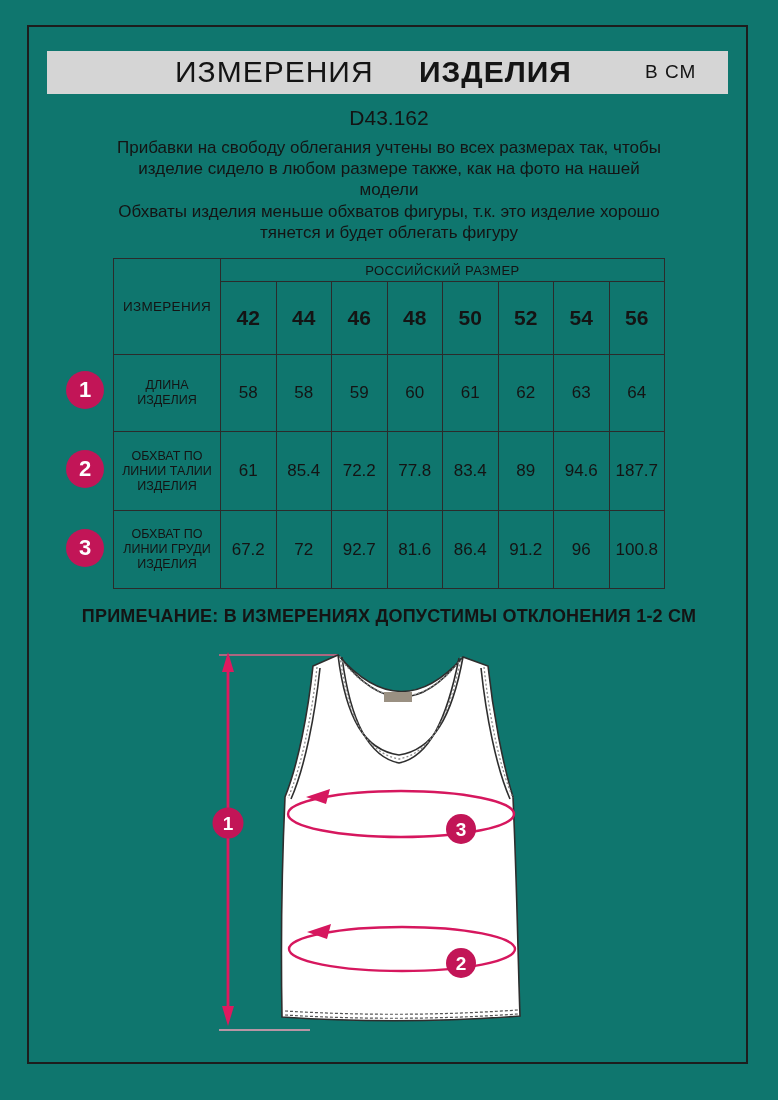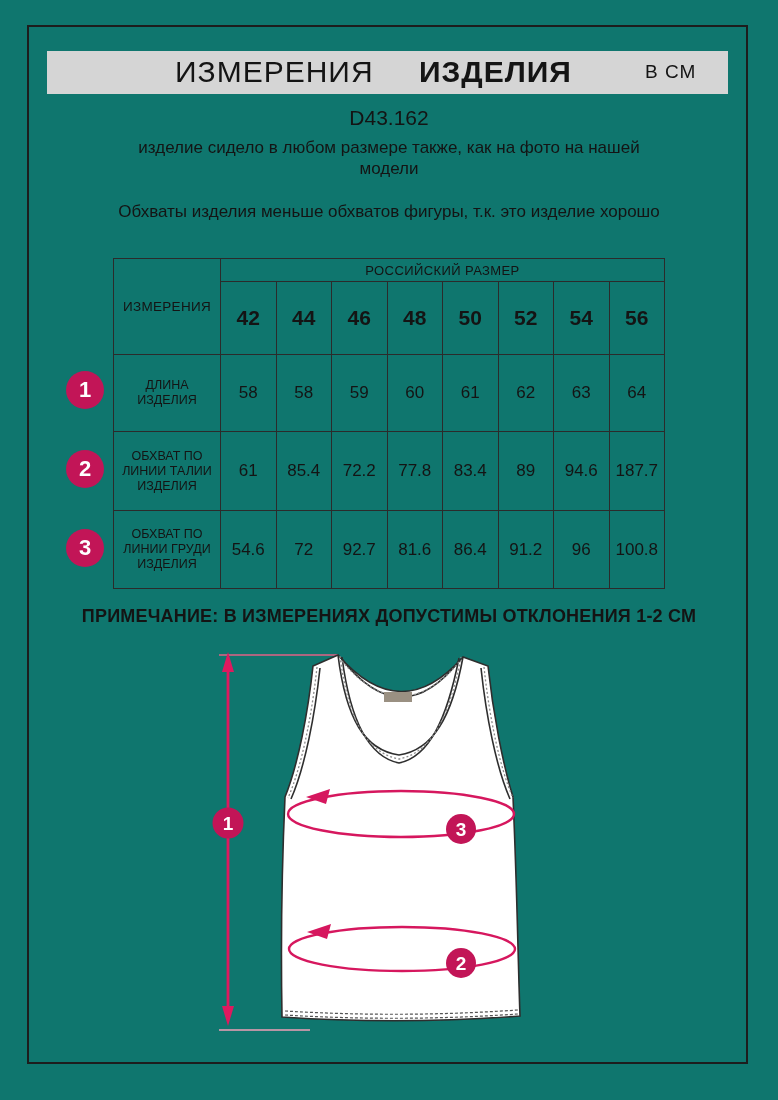--- a/index.html
+++ b/index.html
@@ -50,25 +50,27 @@
 
   <div class="header-bar">
     <span class="title-reg">ИЗМЕРЕНИЯ</span>
     <span class="title-bold">ИЗДЕЛИЯ</span>
     <span class="title-units">В СМ</span>
   </div>
 
   <div class="product-code">D43.162</div>
 
   <div class="para para1">
+    <div>Прибавки на свободу облегания учтены во всех размерах так, чтобы</div>
     <div>изделие сидело в любом размере также, как на фото на нашей</div>
     <div>модели</div>
   </div>
   <div class="para para2">
     <div>Обхваты изделия меньше обхватов фигуры, т.к. это изделие хорошо</div>
+    <div>тянется и будет облегать фигуру</div>
   </div>
 
   <table class="size-table">
     <colgroup>
       <col style="width:107px">
       <col style="width:55.5px">
         <col style="width:55.5px">
         <col style="width:55.5px">
         <col style="width:55.5px">
       <col style="width:55.5px">
@@ -119,21 +121,21 @@
       <td class="val-cell">89</td>
       <td class="val-cell">94.6</td>
       <td class="val-cell">187.7</td>
     </tr>
     <tr class="row-chest">
       <td class="label-cell">
         <div>ОБХВАТ ПО</div>
         <div>ЛИНИИ ГРУДИ</div>
         <div>ИЗДЕЛИЯ</div>
       </td>
-      <td class="val-cell">54.6</td>
+      <td class="val-cell">67.2</td>
       <td class="val-cell">72</td>
       <td class="val-cell">92.7</td>
       <td class="val-cell">81.6</td>
       <td class="val-cell">86.4</td>
       <td class="val-cell">91.2</td>
       <td class="val-cell">96</td>
       <td class="val-cell">100.8</td>
     </tr>
   </tbody>
     </table>

